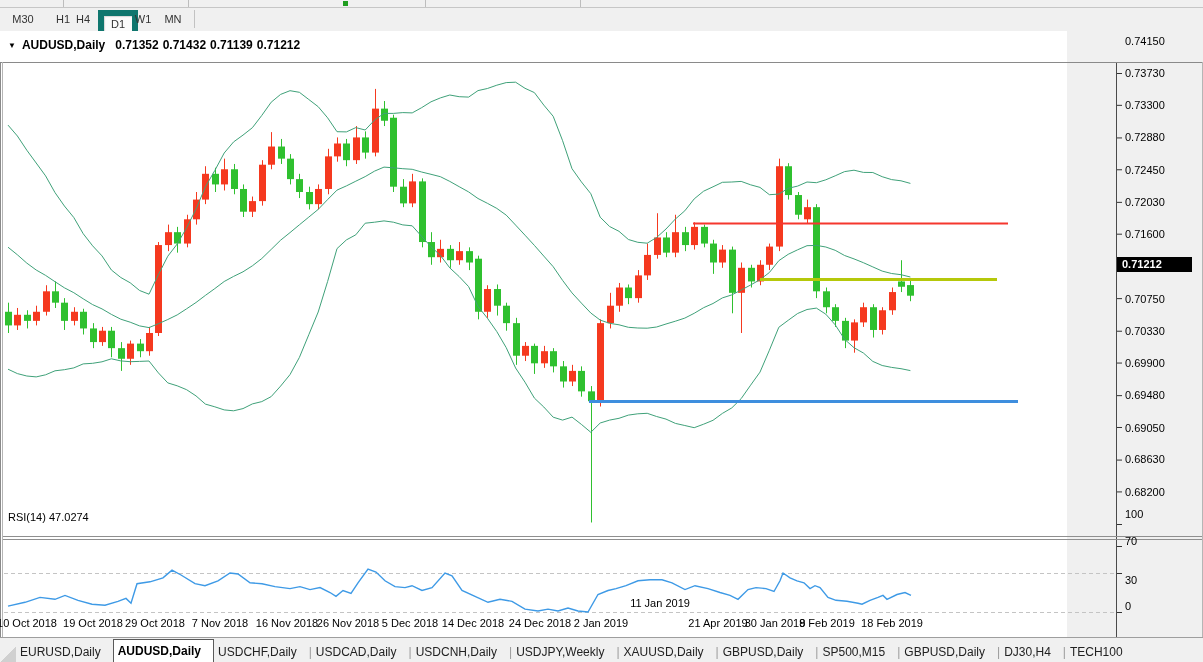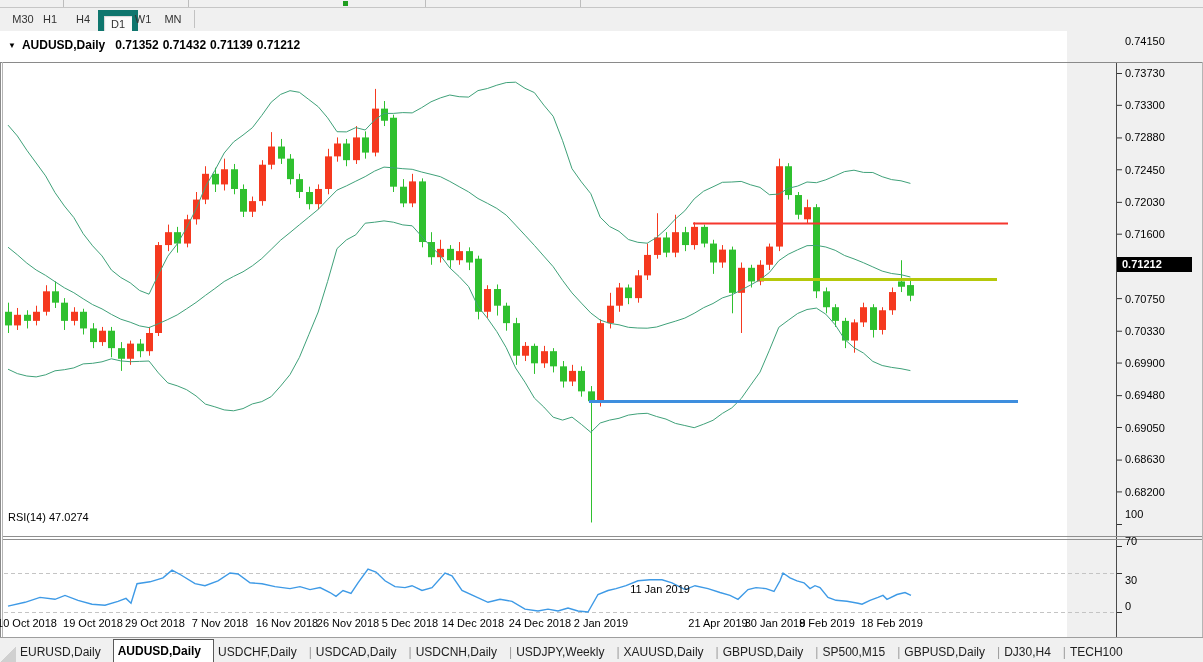--- a/index.html
+++ b/index.html
@@ -59,21 +59,21 @@
 <div id="top-strip">
     <span class="sep" style="left: 63px;"></span>
     <span class="sep" style="left: 188px;"></span>
     <span class="sep" style="left: 425px;"></span>
     <span class="sep" style="left: 580px;"></span>
     <span class="gmark" style="left: 343px;"></span>
   </div>
 
 <div id="tf-bar">
     <div class="tfbtn" style="left: 8px; width: 28px;">M30</div>
-    <div class="tfbtn" style="left: 28px; width: 28px; text-align: right;">H1</div>
+    <div class="tfbtn" style="left: 48px; width: 28px;">H1</div>
     <div class="tfbtn" style="left: 68px; width: 28px;">H4</div>
     <div class="tfbtn active" style="left: 98px; width: 28px;">D1</div>
     <div class="tfbtn" style="left: 128px; width: 28px;">W1</div>
     <div class="tfbtn" style="left: 158px; width: 28px;">MN</div>
     <div class="tfsep" style="left: 194px;"></div>
   </div>
 
 <div id="chart-window">
   <svg id="chart-svg" width="1203" height="662">
       <line x1="4" y1="542.5" x2="1115" y2="542.5" stroke="#c4c4c4" stroke-width="1" stroke-dasharray="4 3"></line>
@@ -356,21 +356,21 @@
     <span class="date-label" style="left: 27px; top: 586px;">10 Oct 2018</span>
     <span class="date-label" style="left: 93px; top: 586px;">19 Oct 2018</span>
     <span class="date-label" style="left: 155px; top: 586px;">29 Oct 2018</span>
     <span class="date-label" style="left: 220px; top: 586px;">7 Nov 2018</span>
     <span class="date-label" style="left: 287px; top: 586px;">16 Nov 2018</span>
     <span class="date-label" style="left: 348px; top: 586px;">26 Nov 2018</span>
     <span class="date-label" style="left: 410px; top: 586px;">5 Dec 2018</span>
     <span class="date-label" style="left: 473px; top: 586px;">14 Dec 2018</span>
     <span class="date-label" style="left: 540px; top: 586px;">24 Dec 2018</span>
     <span class="date-label" style="left: 601px; top: 586px;">2 Jan 2019</span>
-    <span class="date-label" style="left: 660px; top: 552px;">11 Jan 2019</span>
+    <span class="date-label" style="left: 660px; top: 566px;">11 Jan 2019</span>
     <span class="date-label" style="left: 718px; top: 586px;">21 Apr 2019</span>
     <span class="date-label" style="left: 775px; top: 586px;">30 Jan 2019</span>
     <span class="date-label" style="left: 827px; top: 586px;">8 Feb 2019</span>
     <span class="date-label" style="left: 882px; top: 586px; padding-left: 20px;">18 Feb 2019</span>
   </div>
 
 <div id="pane-divider"></div>
 
 <div id="tab-bar">
   <div class="corner"></div>

